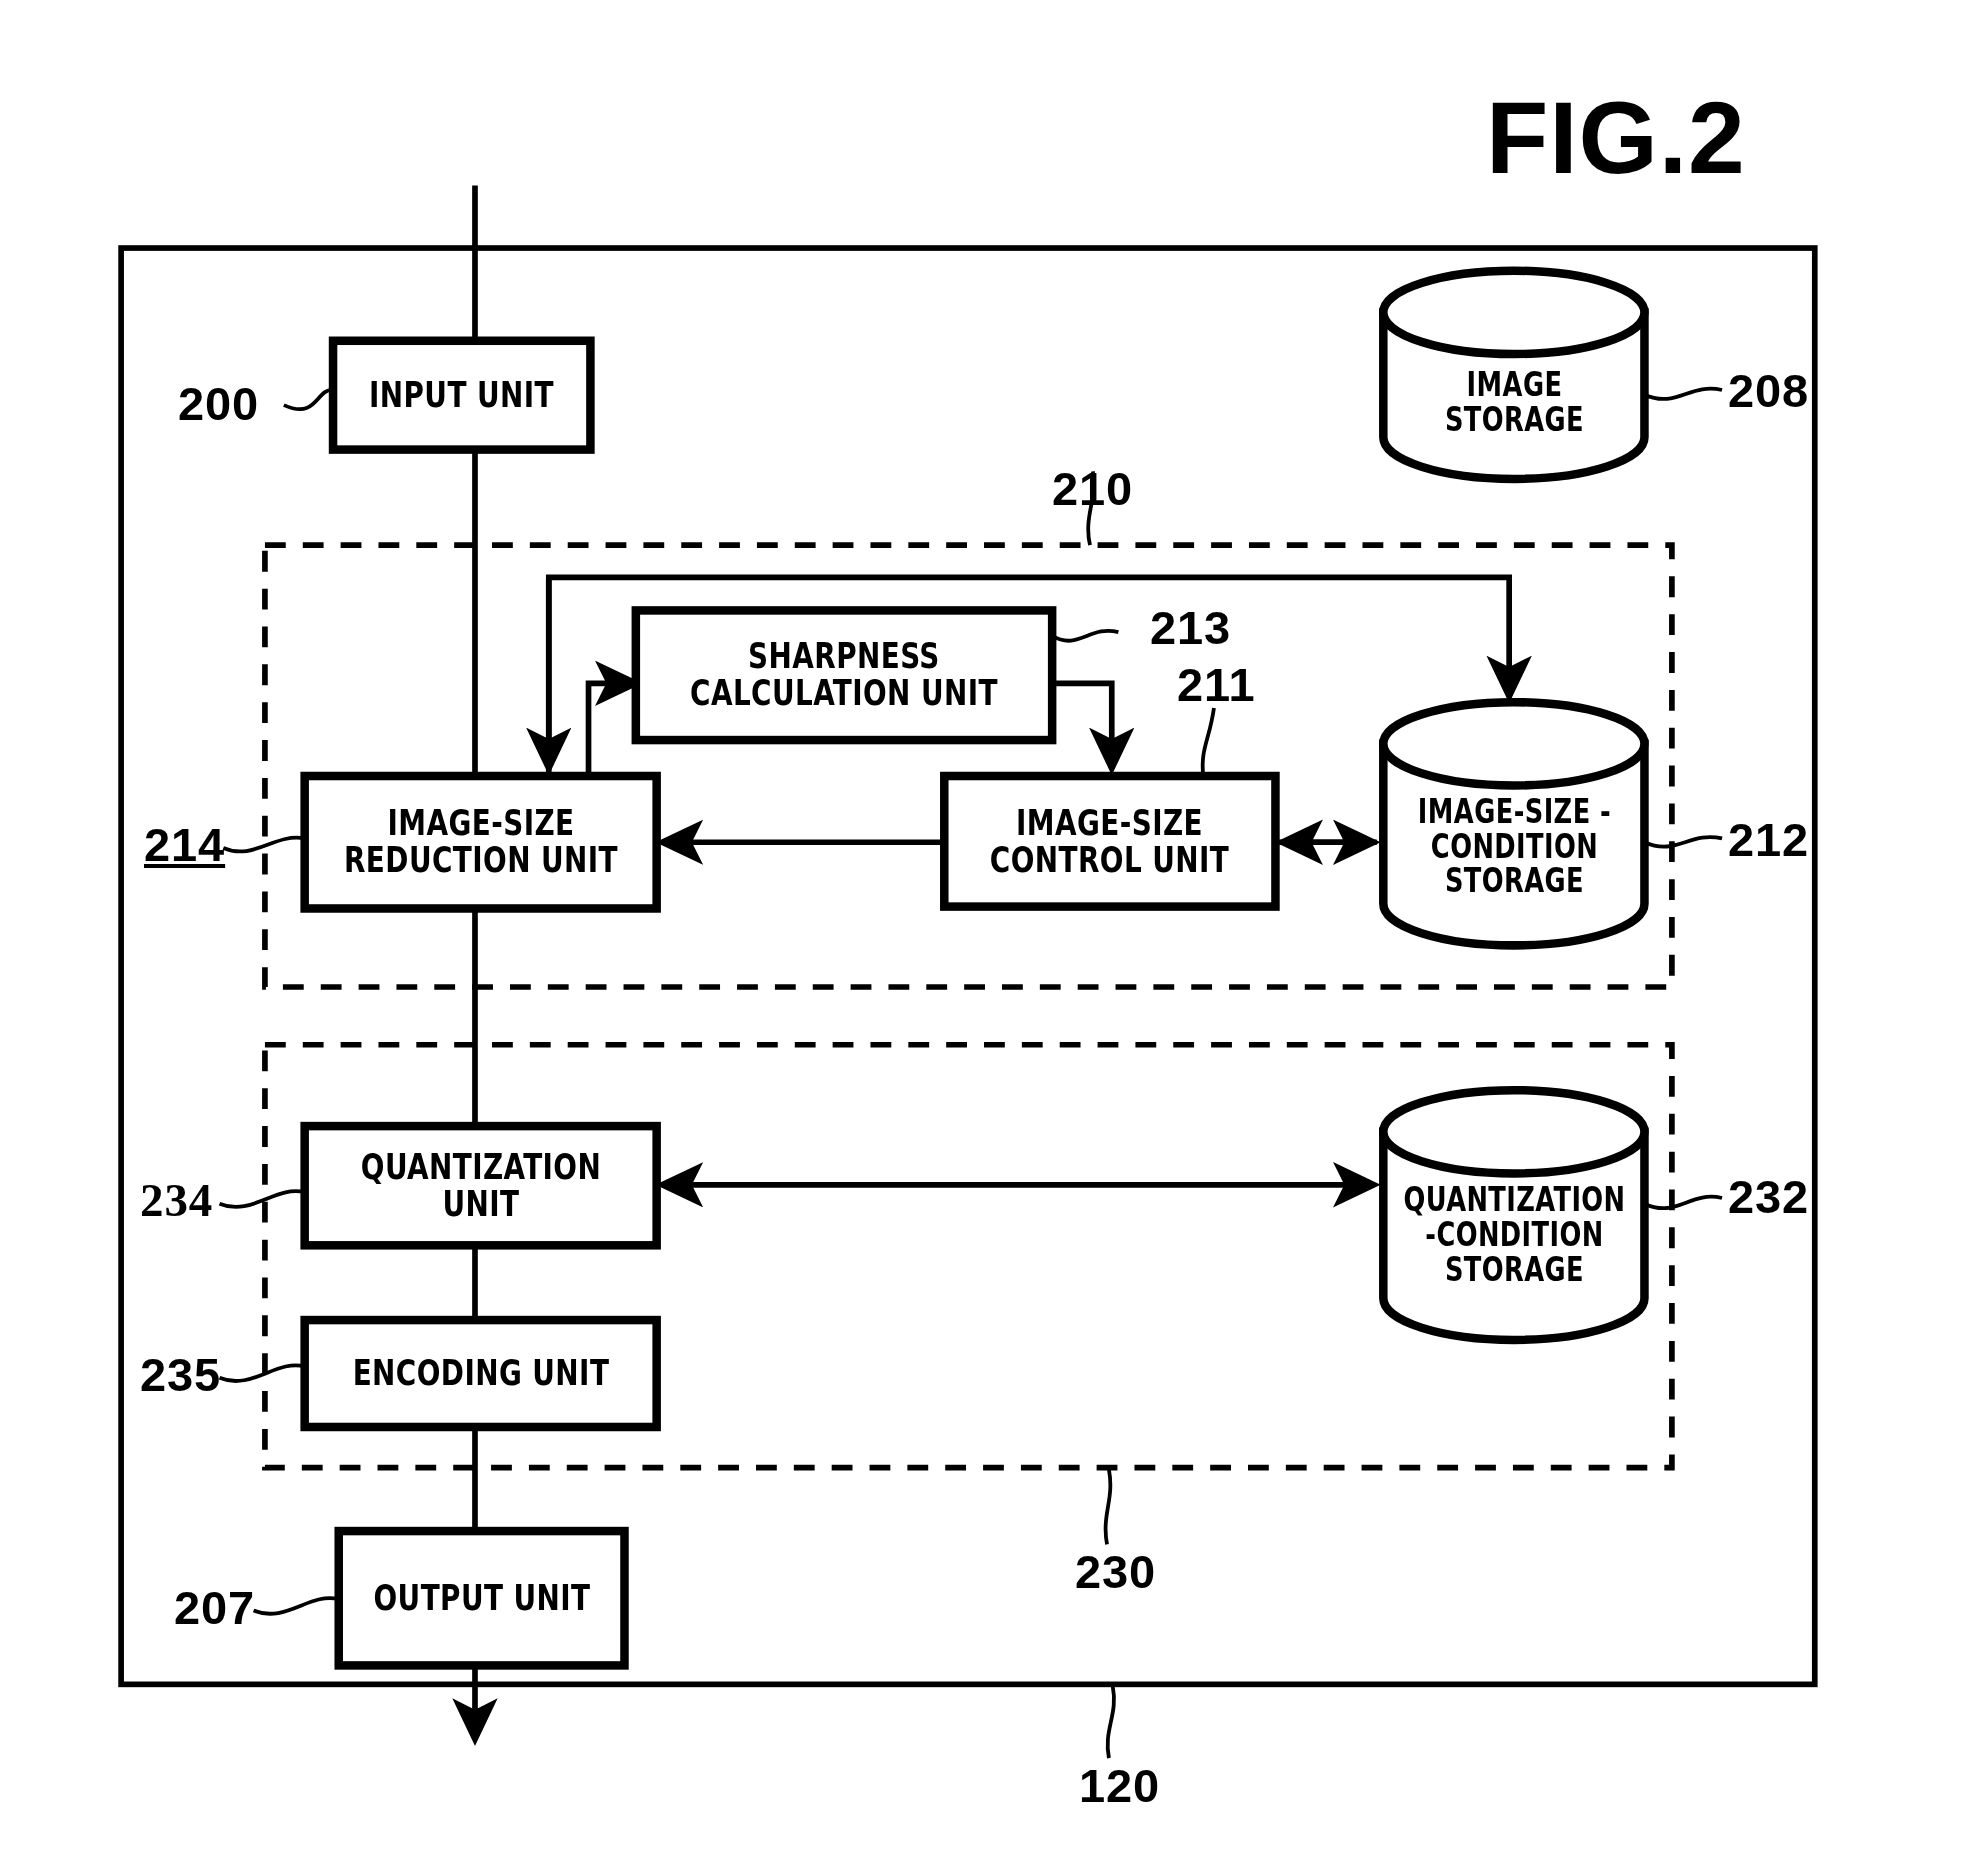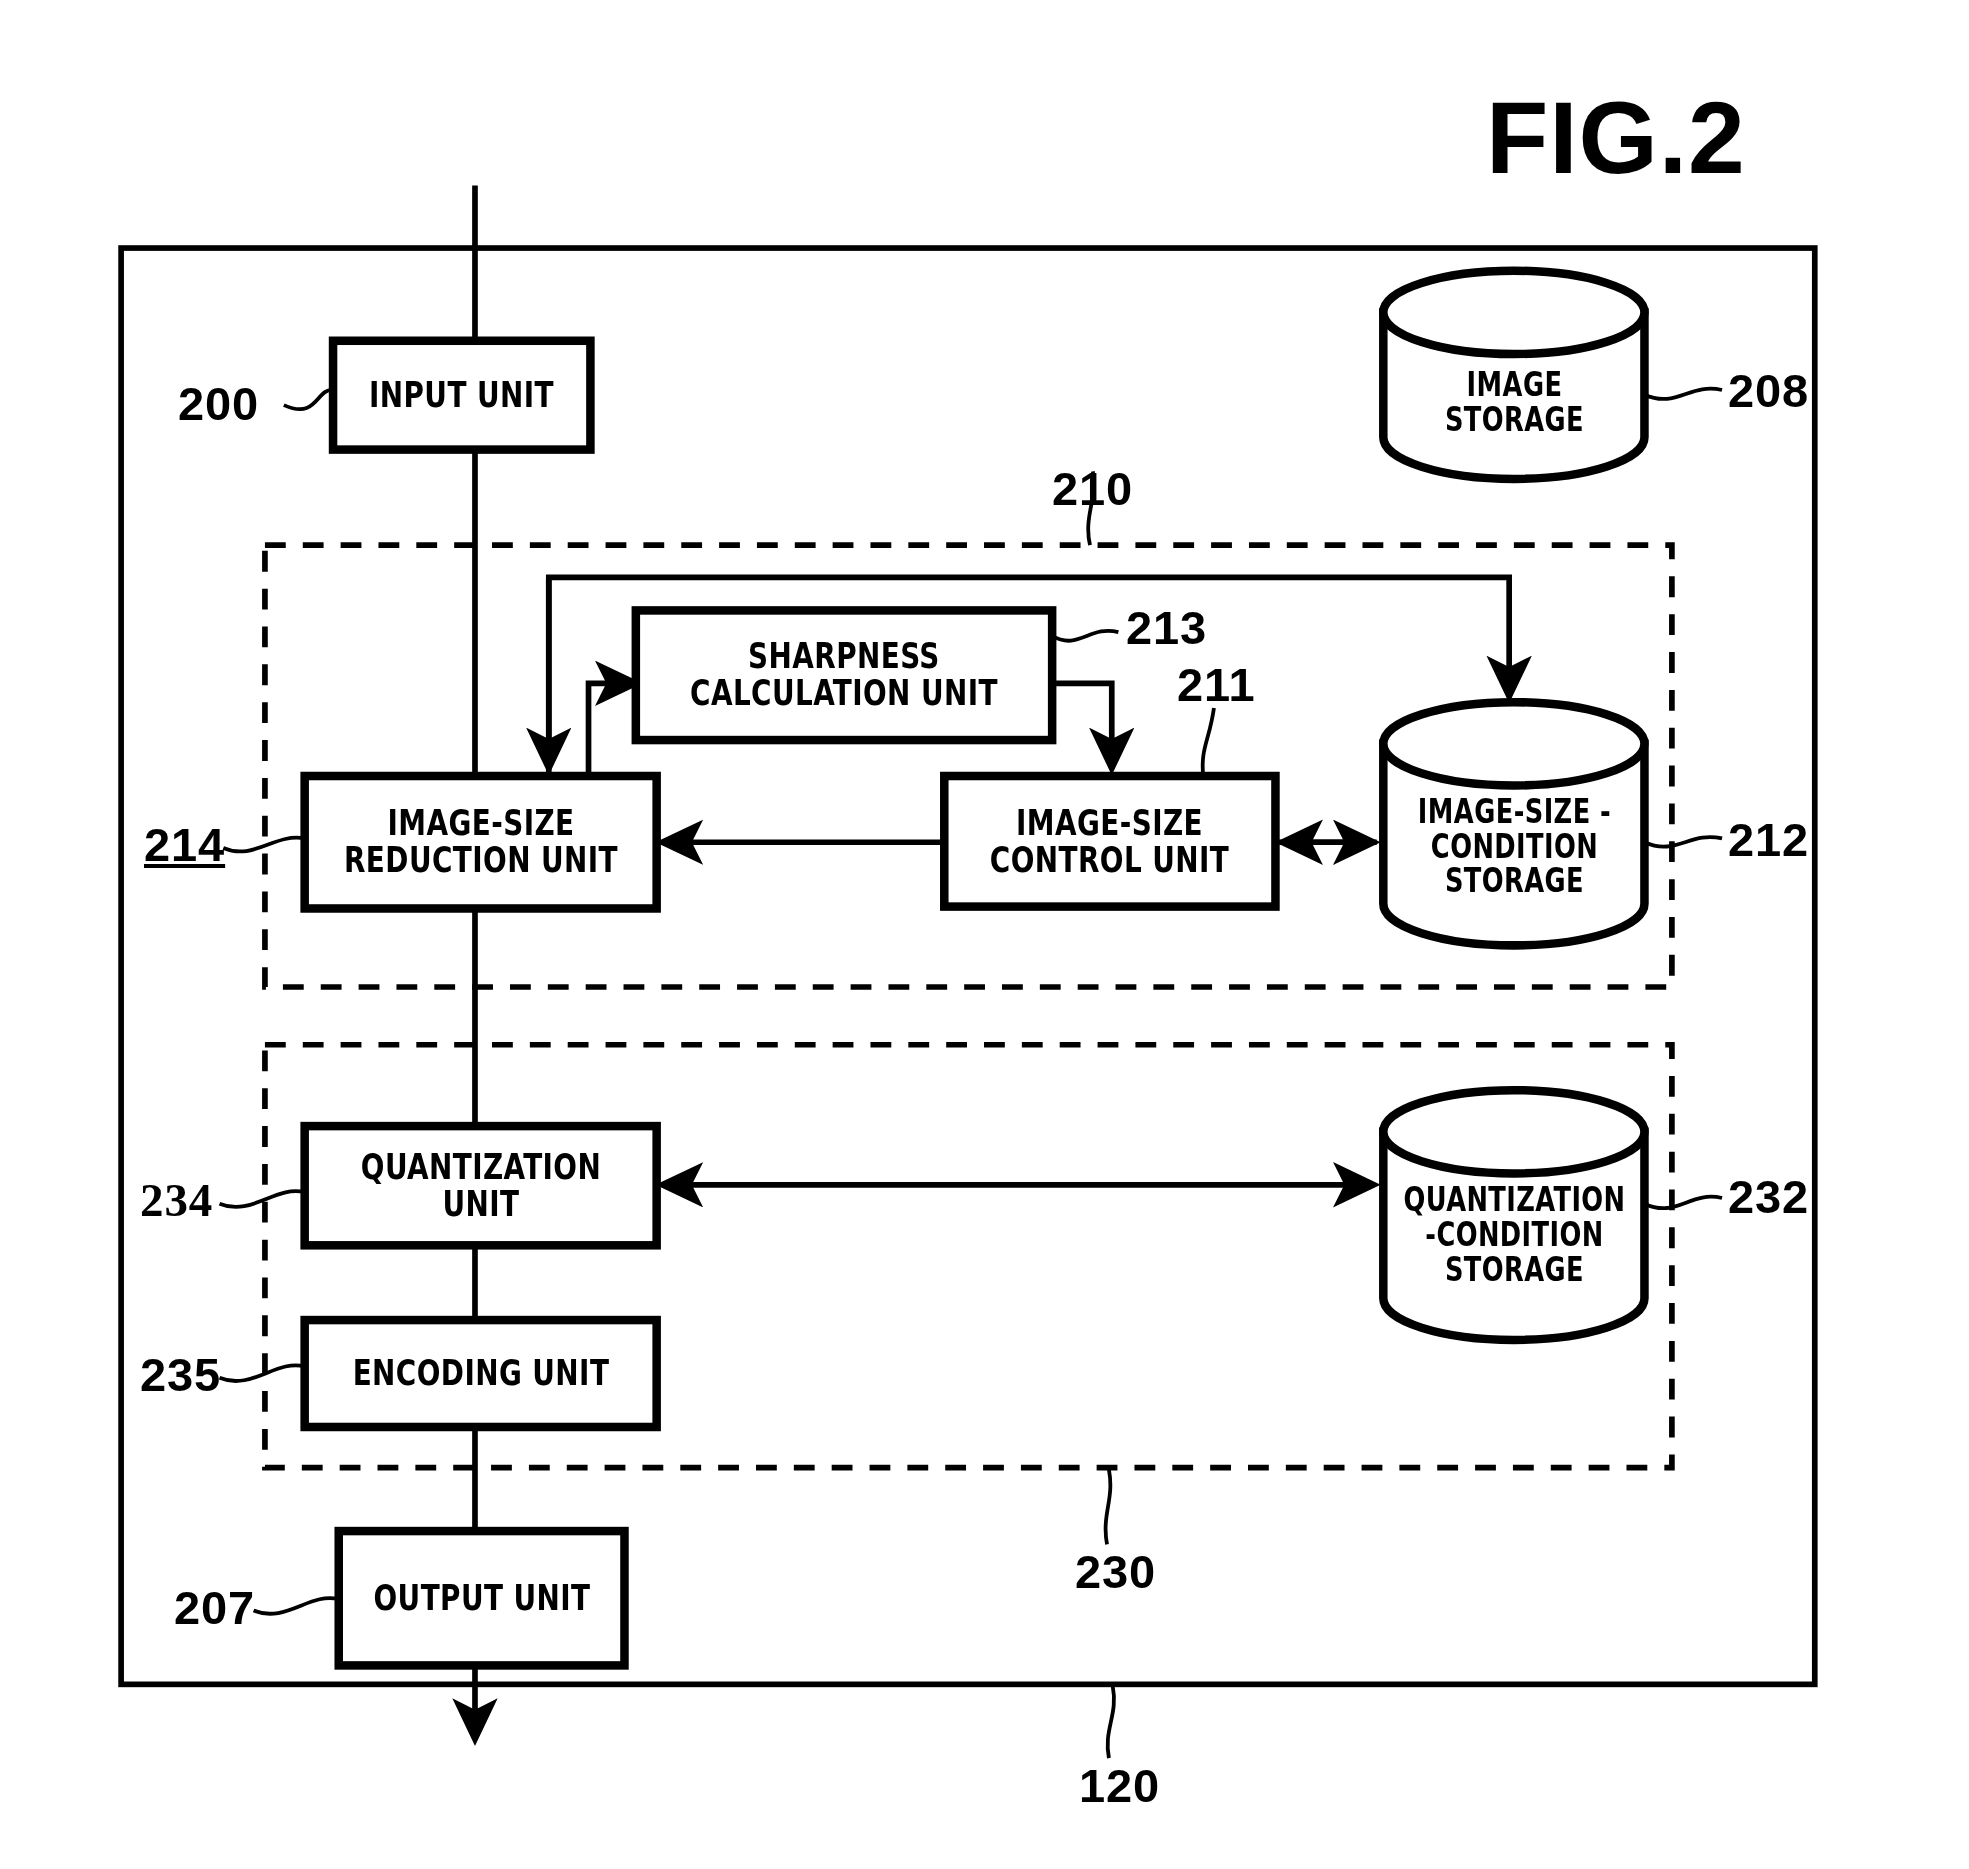--- a/index.html
+++ b/index.html
@@ -179,21 +179,21 @@
     <div>
       <span>QUANTIZATION</span>
       <span>-CONDITION</span>
       <span>STORAGE</span>
     </div>
   </div>
 
   <div class="ref-num" style="left:178px; top:380px;">200</div>
   <div class="ref-num" style="left:1728px; top:367px;">208</div>
   <div class="ref-num" style="left:1052px; top:420px;margin-top:45px;">210</div>
-  <div class="ref-num" style="left:1126px; top:604px;">213</div>
+  <div class="ref-num" style="left:1150px; top:604px;">213</div>
   <div class="ref-num" style="left:1177px; top:661px;">211</div>
   <div class="ref-num" style="left:1728px; top:816px;">212</div>
   <div class="ref-num" style="left:144px; top:821px;text-decoration:underline;">214</div>
   <div class="ref-num" style="left:140px; top:1177px;font-family:Liberation Serif, serif;">234</div>
   <div class="ref-num" style="left:1728px; top:1173px;">232</div>
   <div class="ref-num" style="left:140px; top:1351px;">235</div>
   <div class="ref-num" style="left:1075px; top:1548px;">230</div>
   <div class="ref-num" style="left:174px; top:1584px;">207</div>
   <div class="ref-num" style="left:1079px; top:1762px;">120</div>
 

